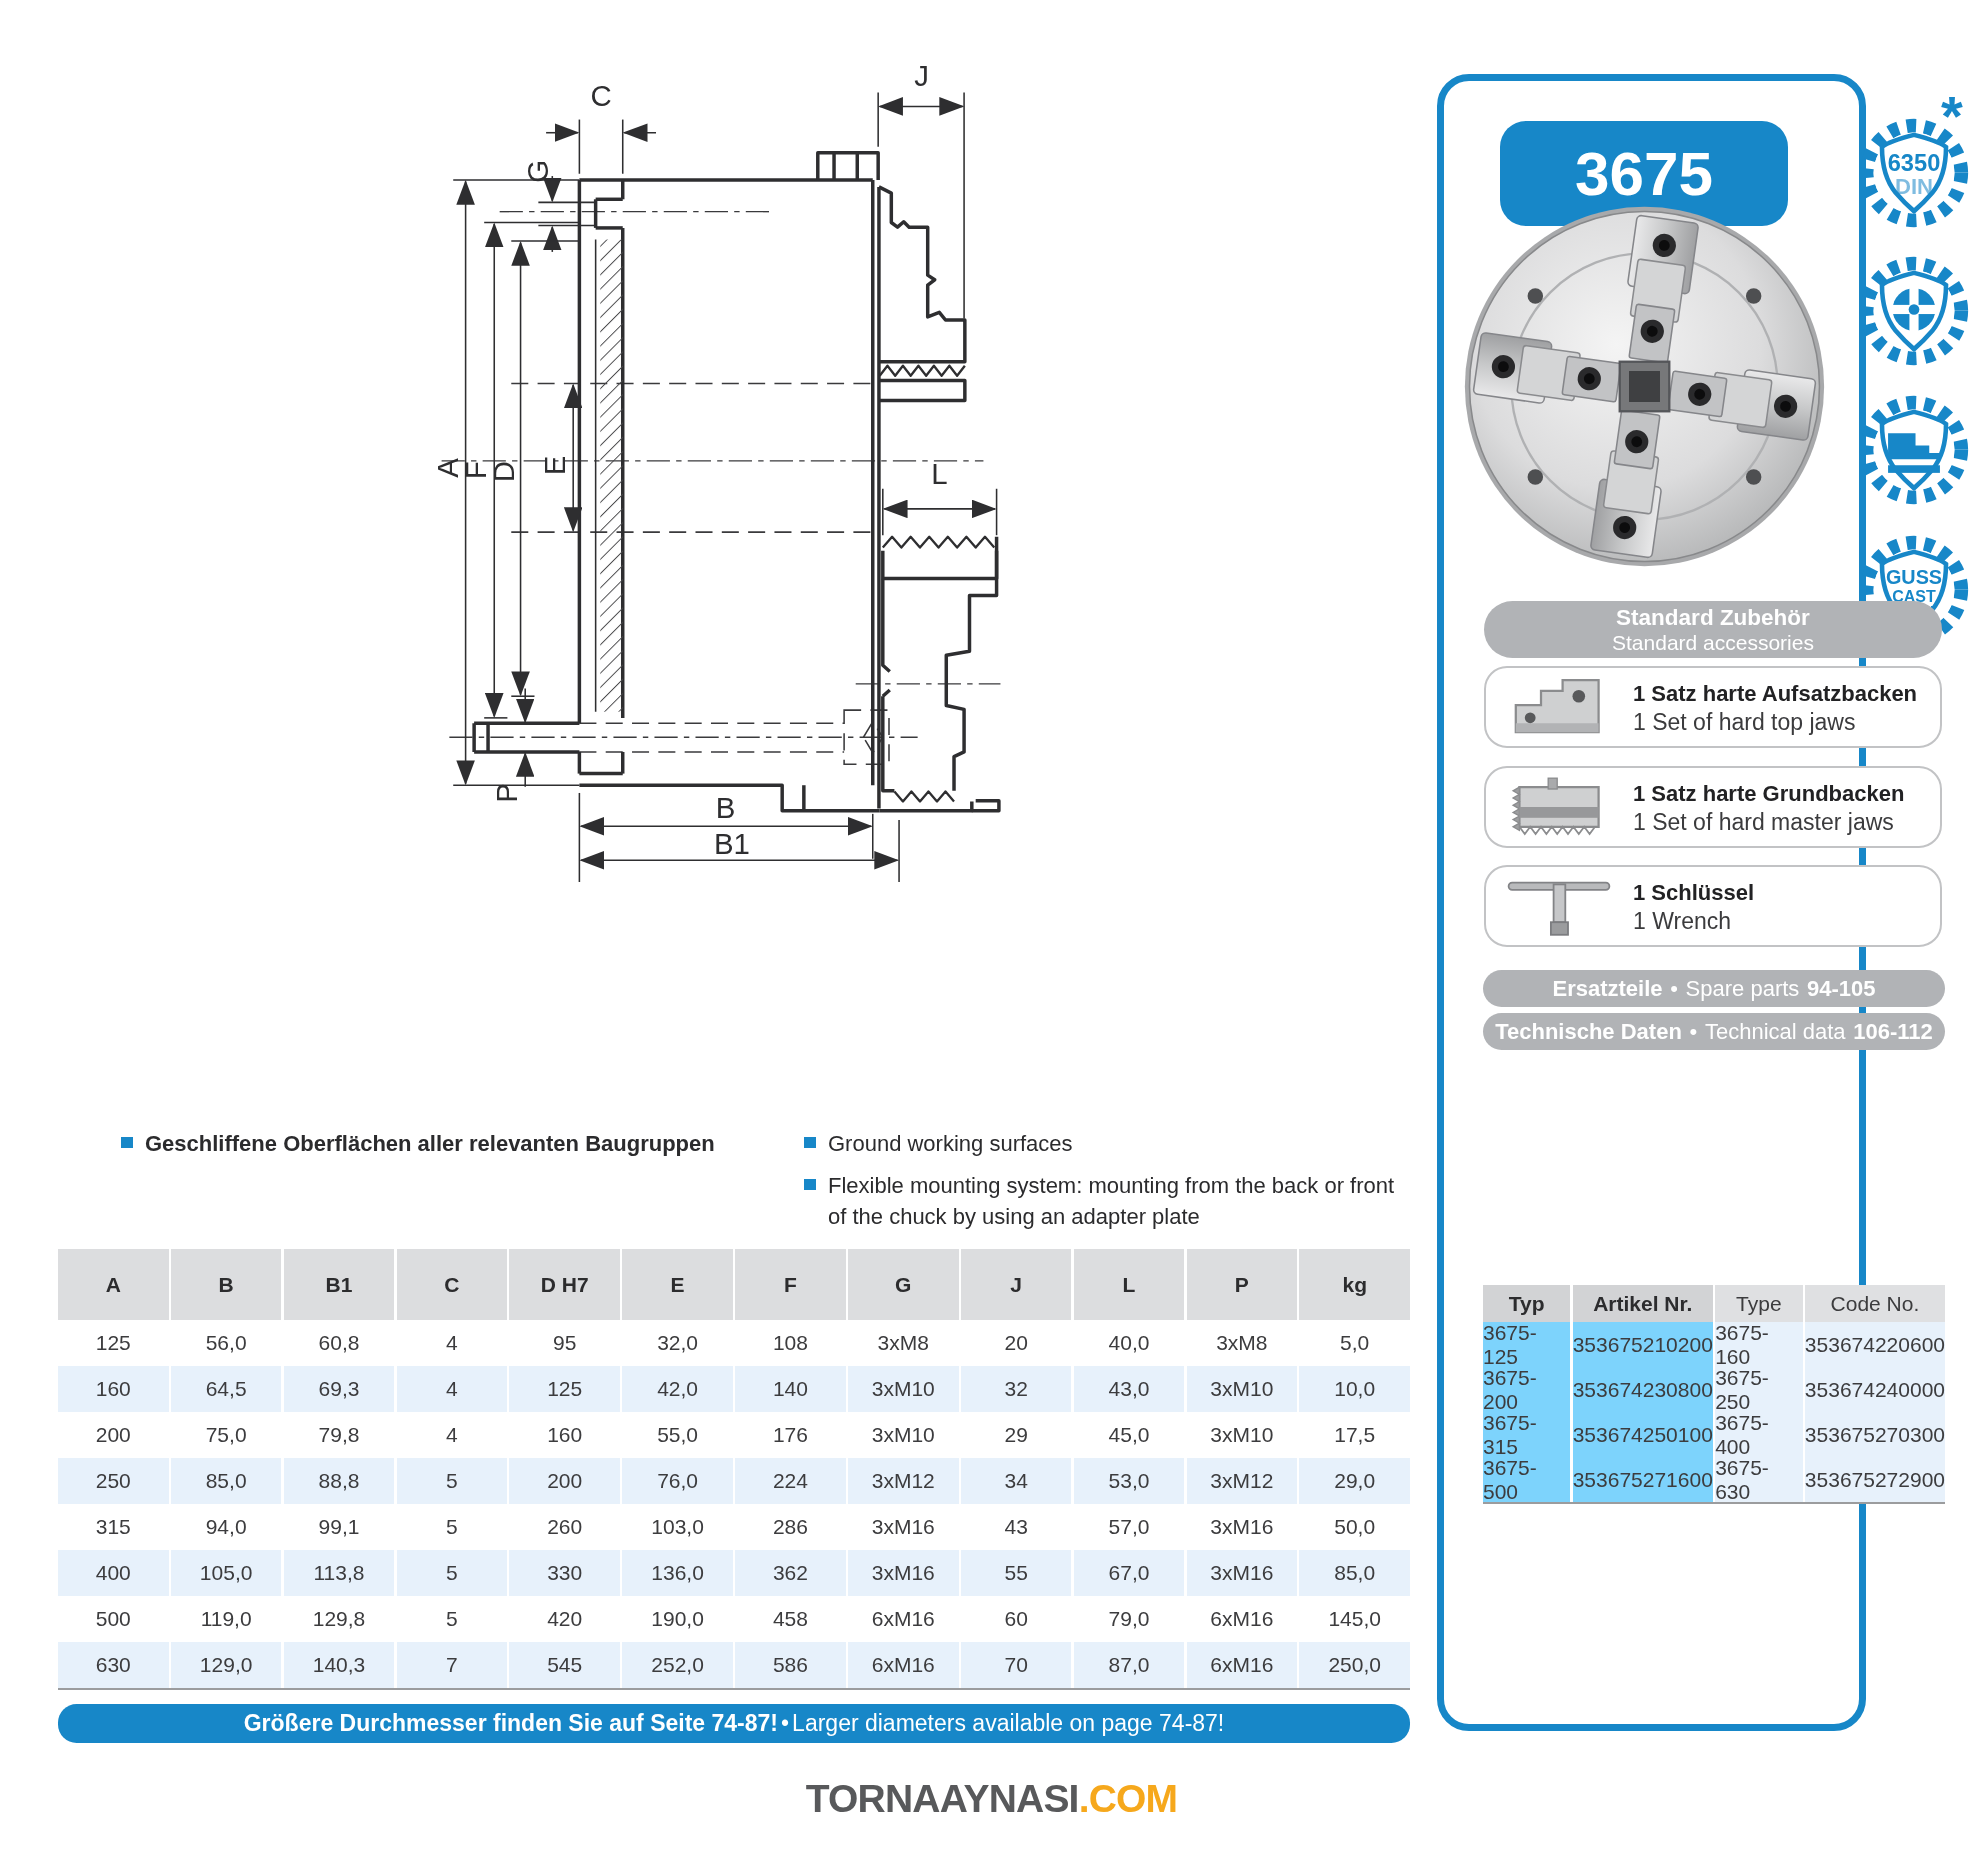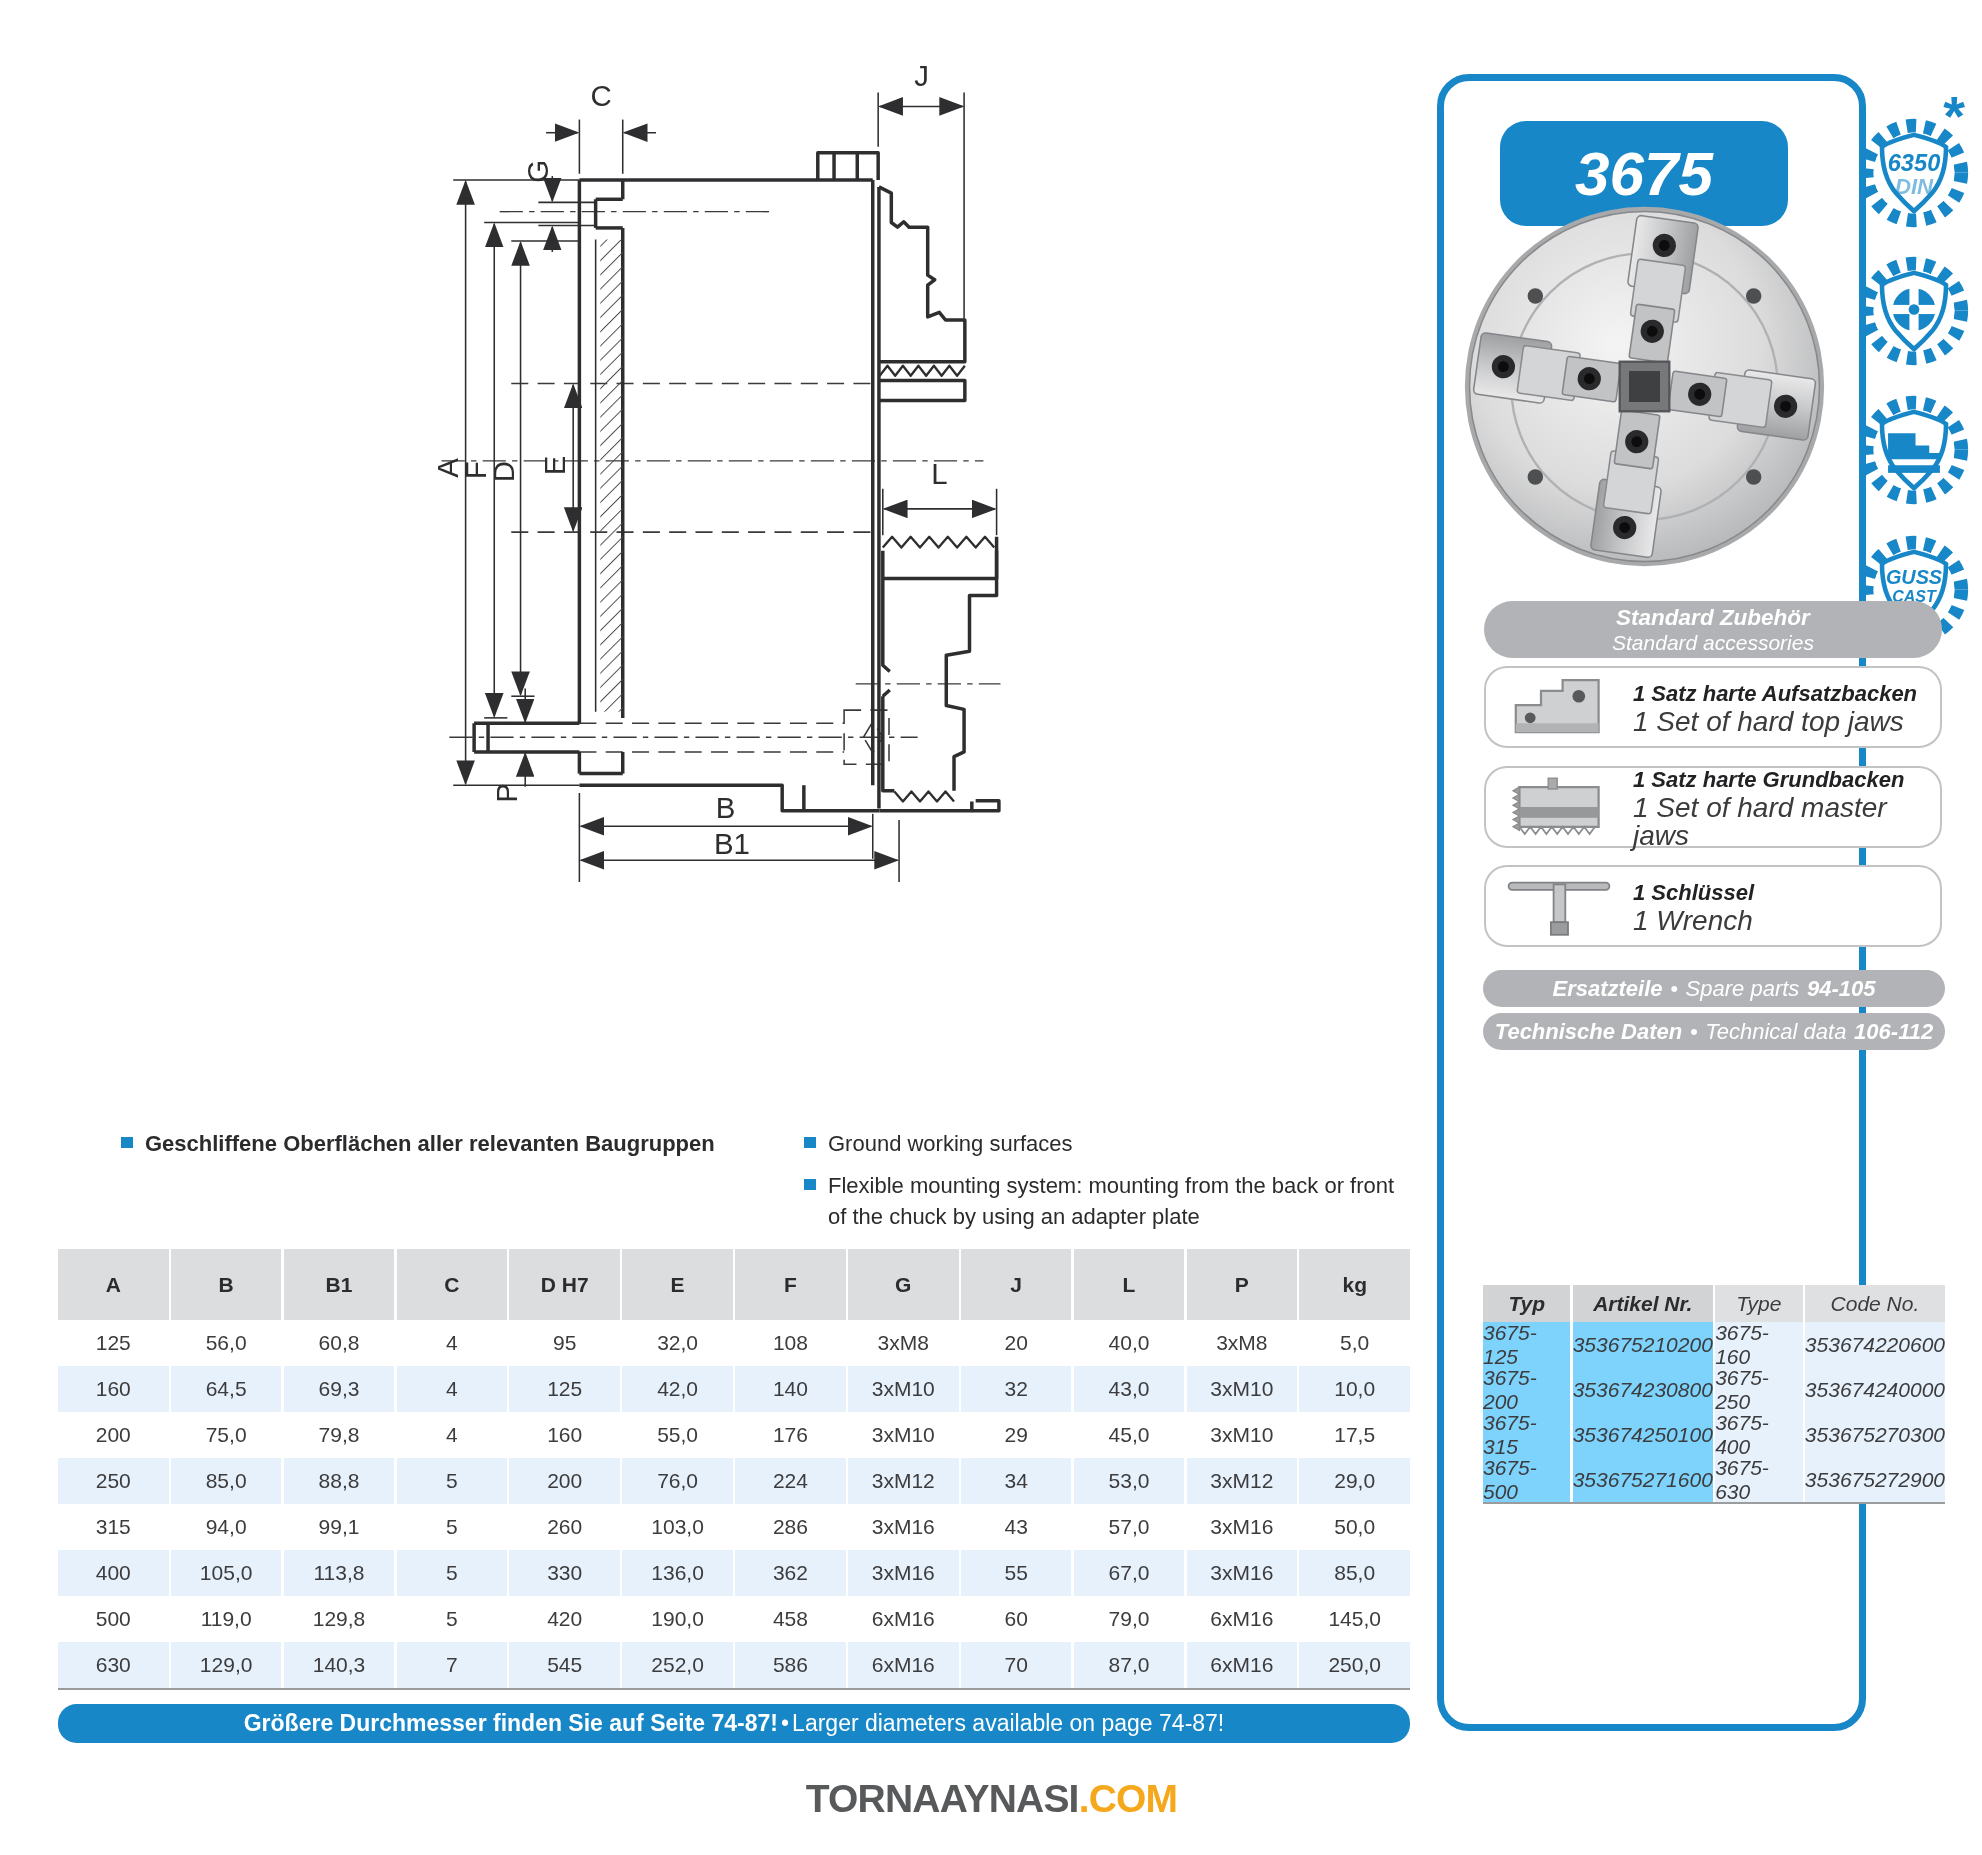--- a/index.html
+++ b/index.html
@@ -31,36 +31,36 @@
   #banner{left:58px;top:1704px;width:1352px;height:39px;background:#1787c8;border-radius:18.6px;
           display:flex;align-items:center;justify-content:center;color:#fff;font-size:23px;gap:3px;}
   #banner .b{font-weight:700;}
 
   
   #logo{left:0;top:1777px;width:1983px;text-align:center;font-size:39px;font-weight:800;letter-spacing:-0.8px;}
   #logo .g{color:#58595b;} #logo .o{color:#f6a81c;}
 
   
   #panel{left:1437px;top:74px;width:429px;height:1657px;border:7px solid #1787c8;border-radius:32px;
-         background:#ffffff;box-sizing:border-box;font-style:italic;}
+         background:#ffffff;box-sizing:border-box;}
   #model-badge{left:56px;top:40px;width:288px;height:105px;background:#1787c8;border-radius:26px;
          display:flex;align-items:center;justify-content:center;color:#fff;font-size:62px;font-weight:800;}
   #asterisk{left:497px;top:1.5px;font-size:56px;font-weight:700;color:#1787c8;}
   .badge{left:409px;width:122px;height:122px;}
   #chuck{left:17px;top:122px;width:367px;height:367px;}
 
   .graybar{background:#b1b3b6;color:#ffffff;display:flex;flex-direction:column;align-items:center;justify-content:center;}
   #acc-header{left:40px;top:520px;width:458px;height:57px;border-radius:29px;}
   #acc-header .l1{font-size:22.5px;font-weight:700;line-height:26px;}
   #acc-header .l2{font-size:21px;line-height:23px;}
 
   .card{left:40px;width:458px;height:82px;background:#fff;border:2.3px solid #c2c3c5;border-radius:23px;
         box-sizing:border-box;display:flex;flex-direction:column;justify-content:center;padding-left:147px;}
   .card .de{font-size:22px;font-weight:700;color:#222224;line-height:29px;}
-  .card .en{font-size:28px;color:#3b3b3d;line-height:28px;}
+  .card .en{font-size:23px;color:#3b3b3d;line-height:28px;}
   .card svg{position:absolute;left:18.6px;top:50%;transform:translateY(-50%);}
 
   .infobar{left:39px;width:462px;height:37px;background:#b1b3b6;border-radius:18.6px;color:#fff;
            display:flex;align-items:center;justify-content:center;font-size:22px;gap:7.7px;}
   .infobar .b{font-weight:700;}
 
   
   #type-table{left:39px;top:1204px;width:462px;}
   .grid2{display:grid;grid-template-columns:1fr 1fr 1fr 1fr;column-gap:2.3px;}
   .tcell{display:flex;align-items:center;justify-content:center;font-size:21px;color:#3c3c3e;}

